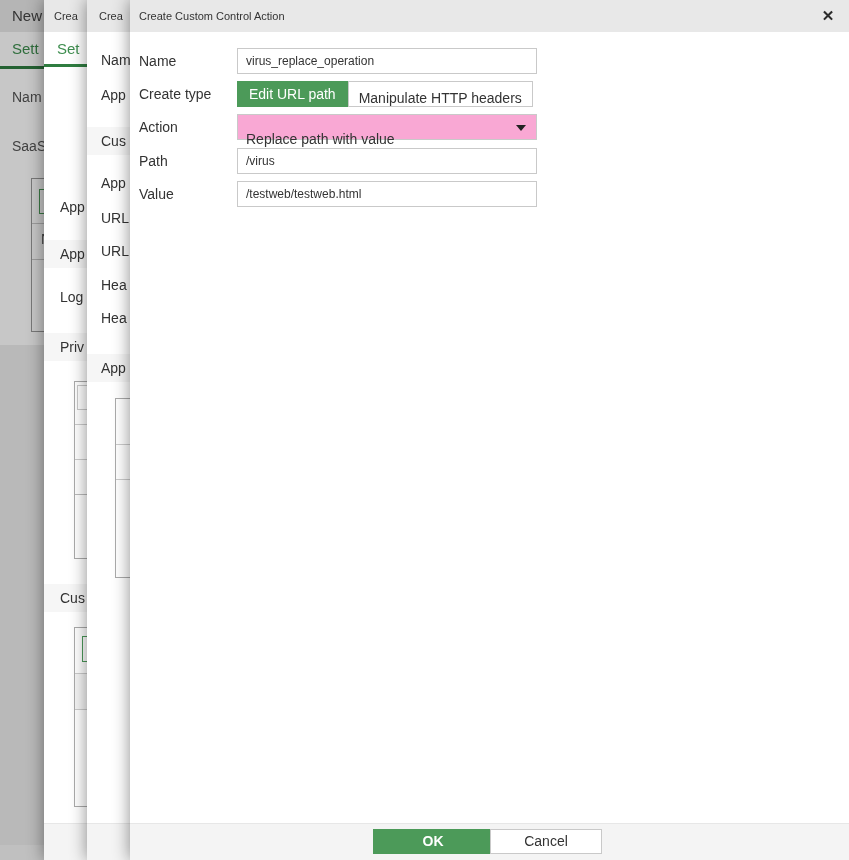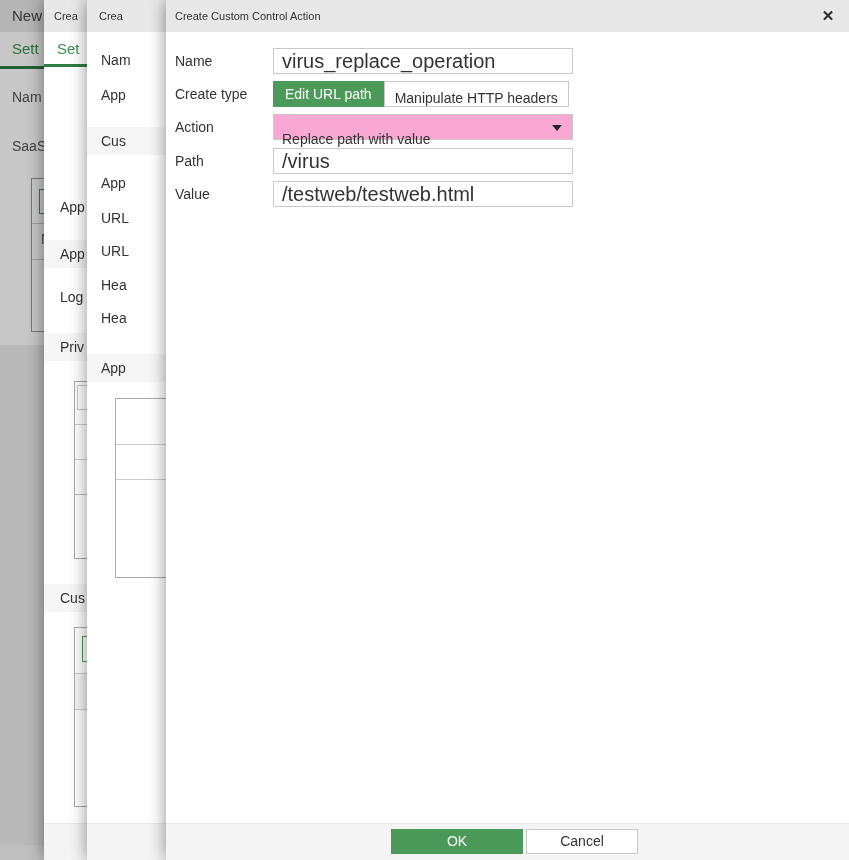--- a/index.html
+++ b/index.html
@@ -31,49 +31,49 @@
   .overlay { position: absolute; inset: 0; background: rgba(0,0,0,0.22); z-index: 1; }
 
   
   .modal { position: absolute; top: 0; bottom: 0; right: 0; background: #fff; box-shadow: 0 0 16px rgba(0,0,0,0.45); }
   .modal-header { position: absolute; top: 0; left: 0; right: 0; height: 32px; background: #e8e8e8; }
   .modal-title { position: absolute; left: 10px; top: 0; line-height: 32px; font-size: 11px; color: #333; white-space: nowrap; }
   .modal-footer { position: absolute; left: 0; right: 0; bottom: 0; height: 37px; background: #f4f4f4; border-top: 1px solid #e7e7e7; }
 
   .modal2 { left: 44px; z-index: 2; }
   .modal3 { left: 87px; z-index: 3; }
-  .modal-top { left: 130px; z-index: 4; margin-left: 36px; }
+  .modal-top { left: 130px; z-index: 4; }
 
   .strip-label { position: absolute; white-space: nowrap; color: #333; }
   .band { position: absolute; left: 0; right: 0; height: 28px; background: #f6f6f6; }
   .band .strip-label { position: static; line-height: 28px; display: inline-block; }
 
   
   .m2-tab { position: absolute; top: 40px; left: 13px; font-size: 15px; color: #3e8e4f; white-space: nowrap; }
   .m2-tab-line { position: absolute; top: 64px; left: 0; width: 90px; height: 3px; background: #2f7d40; }
   .mini-table { position: absolute; border: 1px solid #aaa; background: #fff; }
   .mini-input { position: absolute; top: 3px; left: 2px; height: 25px; width: 120px; border: 1px solid #c9c9c9; background: #fff; }
   .mini-sep { position: absolute; left: 0; right: 0; height: 1px; background: #ccc; }
   .mini-fill { position: absolute; left: 0; right: 0; background: #f5f5f5; }
   .mini-green { position: absolute; border: 1px solid #4c9a59; background: #fff; }
 
   
   .close-btn { position: absolute; top: 7px; right: 12px; width: 18px; height: 18px; line-height: 18px; text-align: center; font-size: 15px; font-weight: bold; color: #2b2b2b; cursor: pointer; }
   .form-row { position: absolute; left: 0; height: 26px; }
   .form-label { position: absolute; left: 9px; line-height: 26px; color: #333; white-space: nowrap; }
   .form-field { position: absolute; left: 107px; width: 300px; height: 26px; }
-  .text-input { width: 300px; height: 26px; border: 1px solid #c9c9c9; padding: 0 8px; font-family: "Liberation Sans", sans-serif; font-size: 20px; color: #333; background: #fff; outline: none; }
+  .text-input { width: 300px; height: 26px; border: 1px solid #c9c9c9; padding: 0 8px; font-family: "Liberation Sans", sans-serif; font-size: 12px; color: #333; background: #fff; outline: none; }
   .seg-group { display: flex; height: 26px; }
   .seg-on { background: #4c9a59; color: #fff; line-height: 26px; padding: 0 12px; white-space: nowrap; }
   .seg-off { background: #fff; color: #333; border: 1px solid #c9c9c9; line-height: 24px; padding: 4px 10px; white-space: nowrap; }
   .select-box { position: relative; width: 300px; height: 26px; border: 1px solid #c9c9c9; background: #f9a8d4; line-height: 24px; padding: 12px 8px; color: #333; cursor: pointer; }
   .caret-down { position: absolute; right: 10px; top: 10px; width: 0; height: 0; border-left: 5px solid transparent; border-right: 5px solid transparent; border-top: 6px solid #222; }
 
   .btn { position: absolute; top: 5px; height: 25px; line-height: 25px; text-align: center; font-size: 14px; cursor: pointer; }
-  .btn-ok { left: 225px; width: 132px; background: #4c9a59; color: #fff; }
+  .btn-ok { left: 243px; width: 120px; background: #4c9a59; color: #fff; font-weight: bold; }
   .btn-cancel { left: 360px; width: 112px; background: #fff; color: #333; border: 1px solid #c9c9c9; line-height: 23px; }
 </style>
 </head>
 <body>
 
 <div class="bg-page">
   <div class="bg-header"></div>
   <div class="bg-title">New</div>
   <div class="bg-tab">Sett</div>
   <div class="bg-tab-line"></div>

